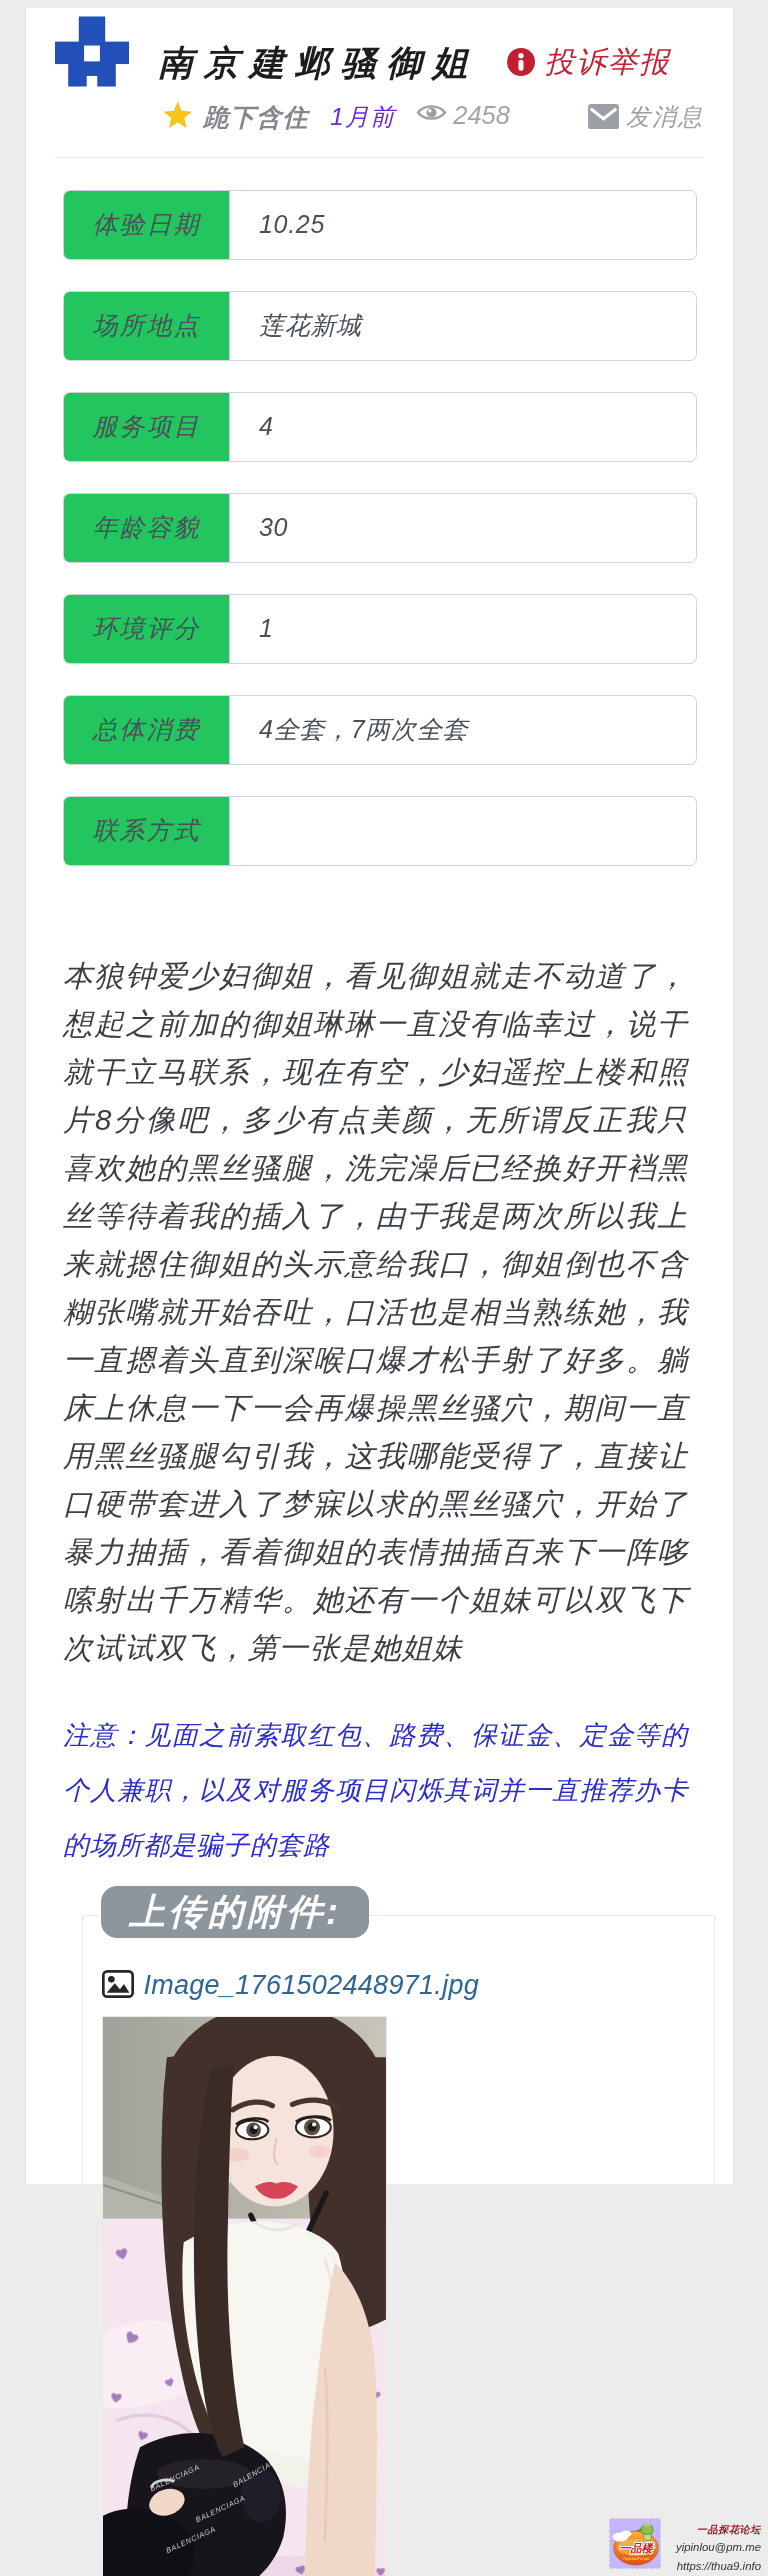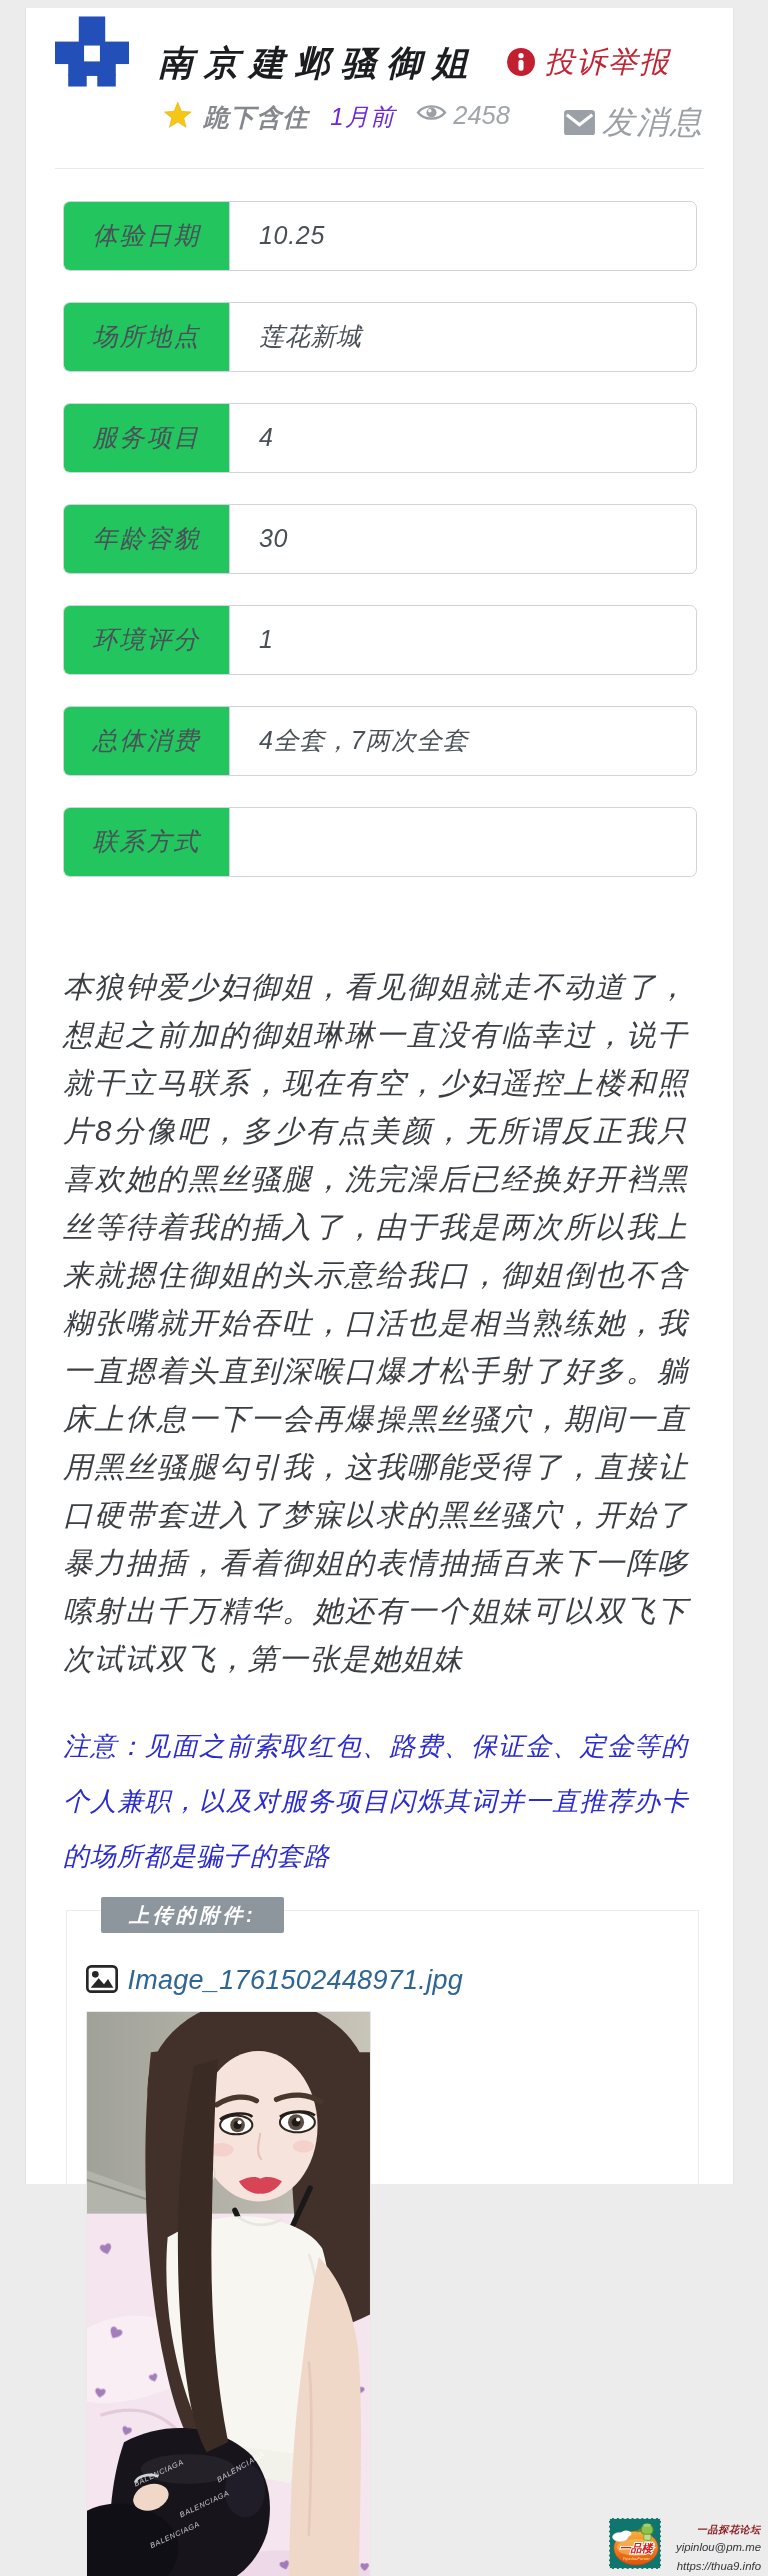--- a/index.html
+++ b/index.html
@@ -25,21 +25,21 @@
   .report-label{margin-left:9.4px;font-size:29.5px;color:#c22433;letter-spacing:2px;white-space:nowrap;}
   .meta-row{display:flex;align-items:flex-start;margin-top:17.5px;margin-left:5.4px;}
   .star-icon svg{width:29.5px;height:28px;display:block;}
   .meta-badge{margin-left:10.7px;font-size:25px;font-weight:700;color:#84888d;letter-spacing:1.3px;}
   .meta-time{margin-left:21.5px;font-size:24px;color:#6d28d9;letter-spacing:1.3px;}
   .eye-icon{margin-left:20px;}
   .eye-icon svg{width:31px;height:23px;display:block;}
   .meta-views{margin-left:6.7px;font-size:25.5px;color:#a0a5aa;}
   .message-btn{margin-left:auto;display:flex;align-items:center;cursor:pointer;}
   .message-btn svg{width:31px;height:25.5px;display:block;}
-  .message-label{margin-left:6.7px;font-size:32px;color:#9aa0a5;letter-spacing:2px;}
+  .message-label{margin-left:6.7px;font-size:24px;color:#9aa0a5;letter-spacing:2px;}
   .header-divider{margin:23px 29px 0 29px;border-top:1.3px solid #e9e9e9;}
   
   .fields{margin:32px 36px 0 37px;}
   .field-row{
     display:flex;height:70px;box-sizing:border-box;margin-bottom:31px;
     border:1.3px solid #ced4da;border-radius:6.7px;overflow:hidden;background:#fff;
   }
   .field-label{
     width:165px;flex:none;background:#22c55e;border-right:1.3px solid #ced4da;
     display:flex;align-items:center;justify-content:center;
@@ -56,38 +56,38 @@
     color:#3b3f43;text-align:justify;word-break:break-all;
   }
   .notice-text{
     margin:36px 36px 0 37px;width:625px;
     font-size:26px;line-height:55px;letter-spacing:0.7px;
     color:#2b2ccd;text-align:justify;word-break:break-all;
   }
   
   .attach-badge{
     position:relative;z-index:2;display:inline-block;margin:13.4px 0 0 75px;
-    background:#8d959d;color:#fff;font-size:20px;font-weight:700;letter-spacing:3.4px;
-    padding:8px 28px;border-radius:2px;line-height:1.0;
+    background:#8d959d;color:#fff;font-size:36px;font-weight:700;letter-spacing:3.4px;
+    padding:8px 28px;border-radius:16px;line-height:1.0;
   }
   .attach-box{
-    position:relative;z-index:1;margin:-23px 0 0 40px;width:633px;box-sizing:border-box;
+    position:relative;z-index:1;margin:-23px 0 0 56px;width:633px;box-sizing:border-box;
     border:1.3px solid #ececec;border-bottom:none;
     padding:54px 0 0 19px;height:571px;
   }
   .attach-link{display:flex;align-items:center;cursor:pointer;}
   .attach-link svg{width:32px;height:28px;flex:none;}
   .attach-filename{margin-left:9.4px;font-size:27px;color:#2f6593;letter-spacing:0.3px;}
   .photo-frame{
     margin-top:14.8px;width:283px;border:1.3px solid #e9e9e9;background:#fff;
     line-height:0;cursor:pointer;
   }
   
   .watermark{position:absolute;left:583px;top:2510px;width:152px;display:flex;align-items:flex-start;}
-  .wm-logo{width:52px;height:51px;flex:none;background:#0f766e;border:0.7px dashed #e0e0e0;box-sizing:border-box;padding:0.7px;}
+  .wm-logo{width:52px;height:51px;flex:none;background:#c4b5fd;border:0.7px dashed #e0e0e0;box-sizing:border-box;padding:0.7px;}
   .wm-text{flex:1;text-align:right;margin-left:6.7px;margin-top:2.7px;}
   .wm-site{font-size:10px;font-weight:700;color:#8c2022;letter-spacing:0.7px;line-height:17.5px;}
   .wm-email{font-size:11.4px;color:#323437;line-height:19px;}
   .wm-url{font-size:11.4px;color:#323437;line-height:18px;}
 </style>
 </head>
 <body>
 
 <div class="card">
 

